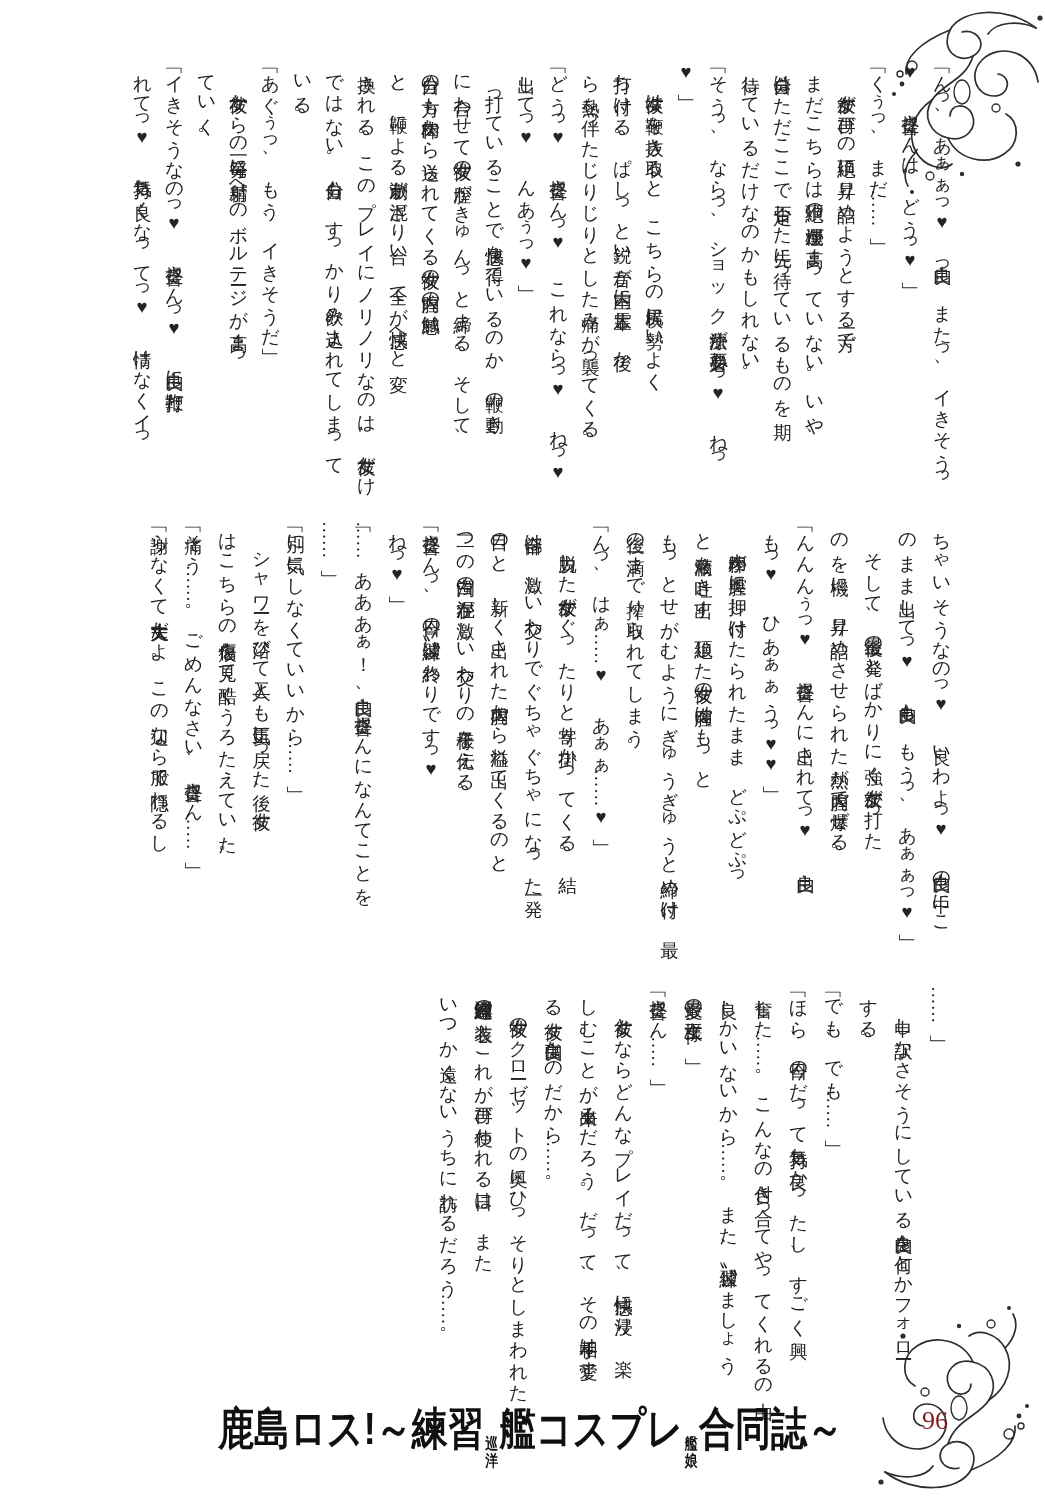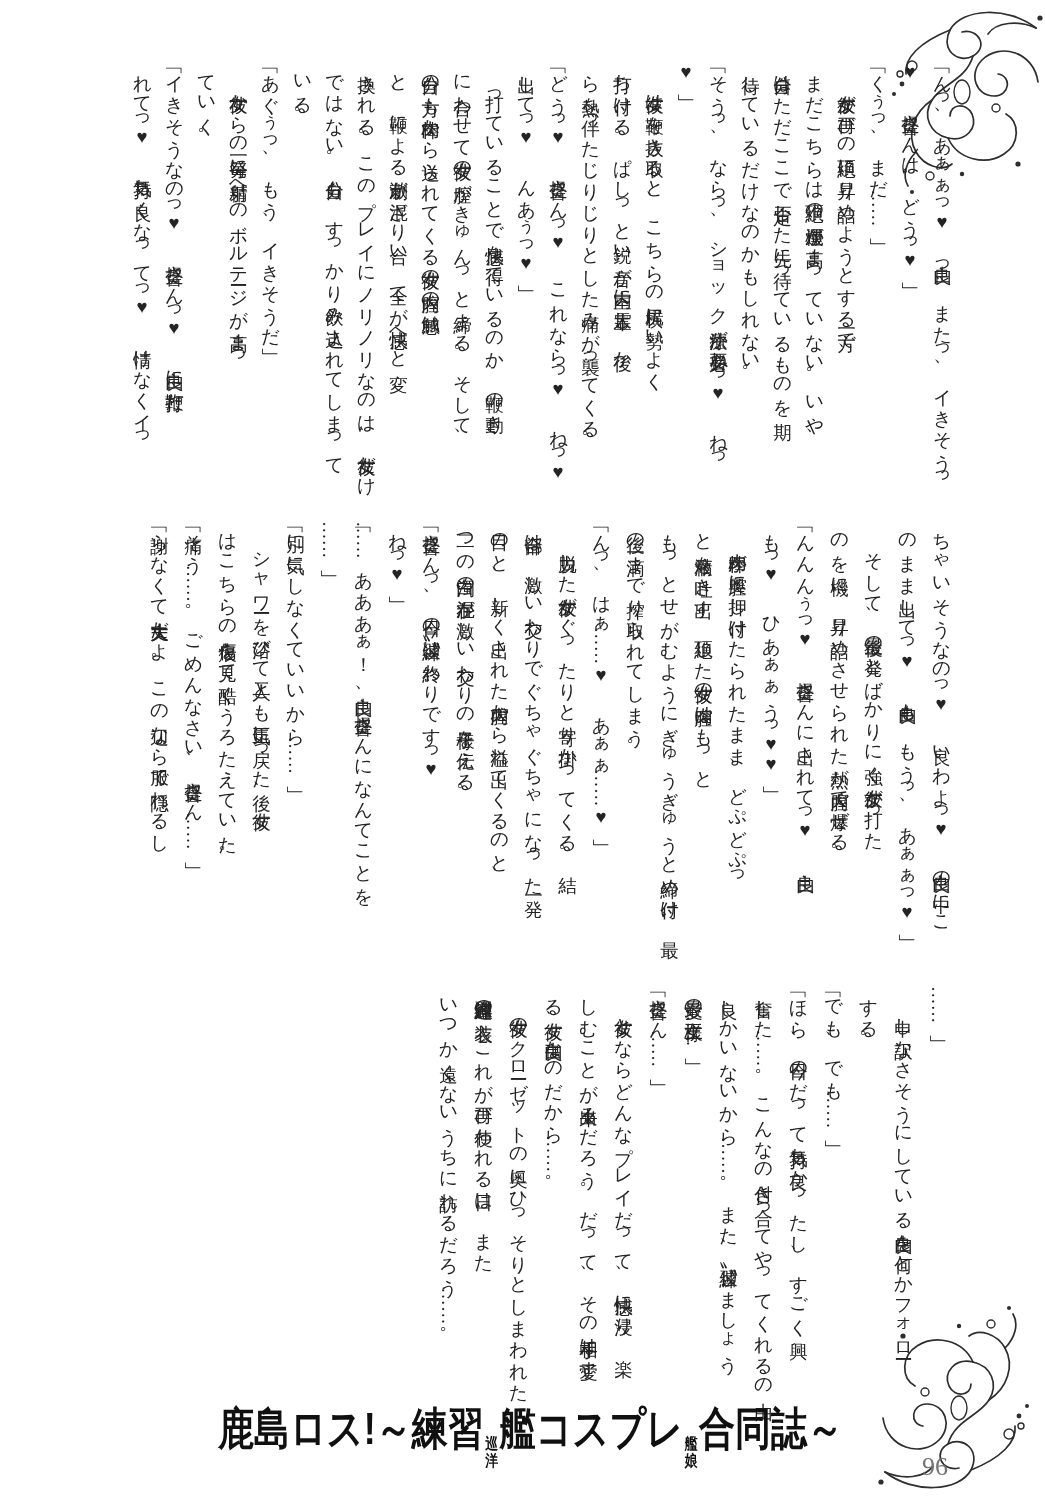--- a/index.html
+++ b/index.html
@@ -17,22 +17,22 @@
     letter-spacing:0.35px;
   }
   .band .tcol{line-height:32px;}
   .band-top{top:62px;right:87px;height:448px;}
   .band-middle{top:521px;right:87px;height:454px;}
   .band-middle .tcol{line-height:34px;}
   .band-bottom{top:986px;right:90px;height:456px;}
   .band-bottom .tcol{line-height:35px;}
 
   .pagenum{
-    position:absolute;top:1452px;left:922px;
-    font-size:26px;color:#737373;
+    position:absolute;top:1406px;left:922px;
+    font-size:26px;color:#7f1d1d;
   }
   .title{
     position:absolute;top:1402px;left:218px;
     white-space:nowrap;
     font-family:"Liberation Sans","DejaVu Sans",sans-serif;
     font-weight:700;color:#101010;font-size:45px;line-height:1.2;
     transform:scaleX(0.8);transform-origin:left top;
   }
   .stack{
     display:inline-flex;flex-direction:column;

